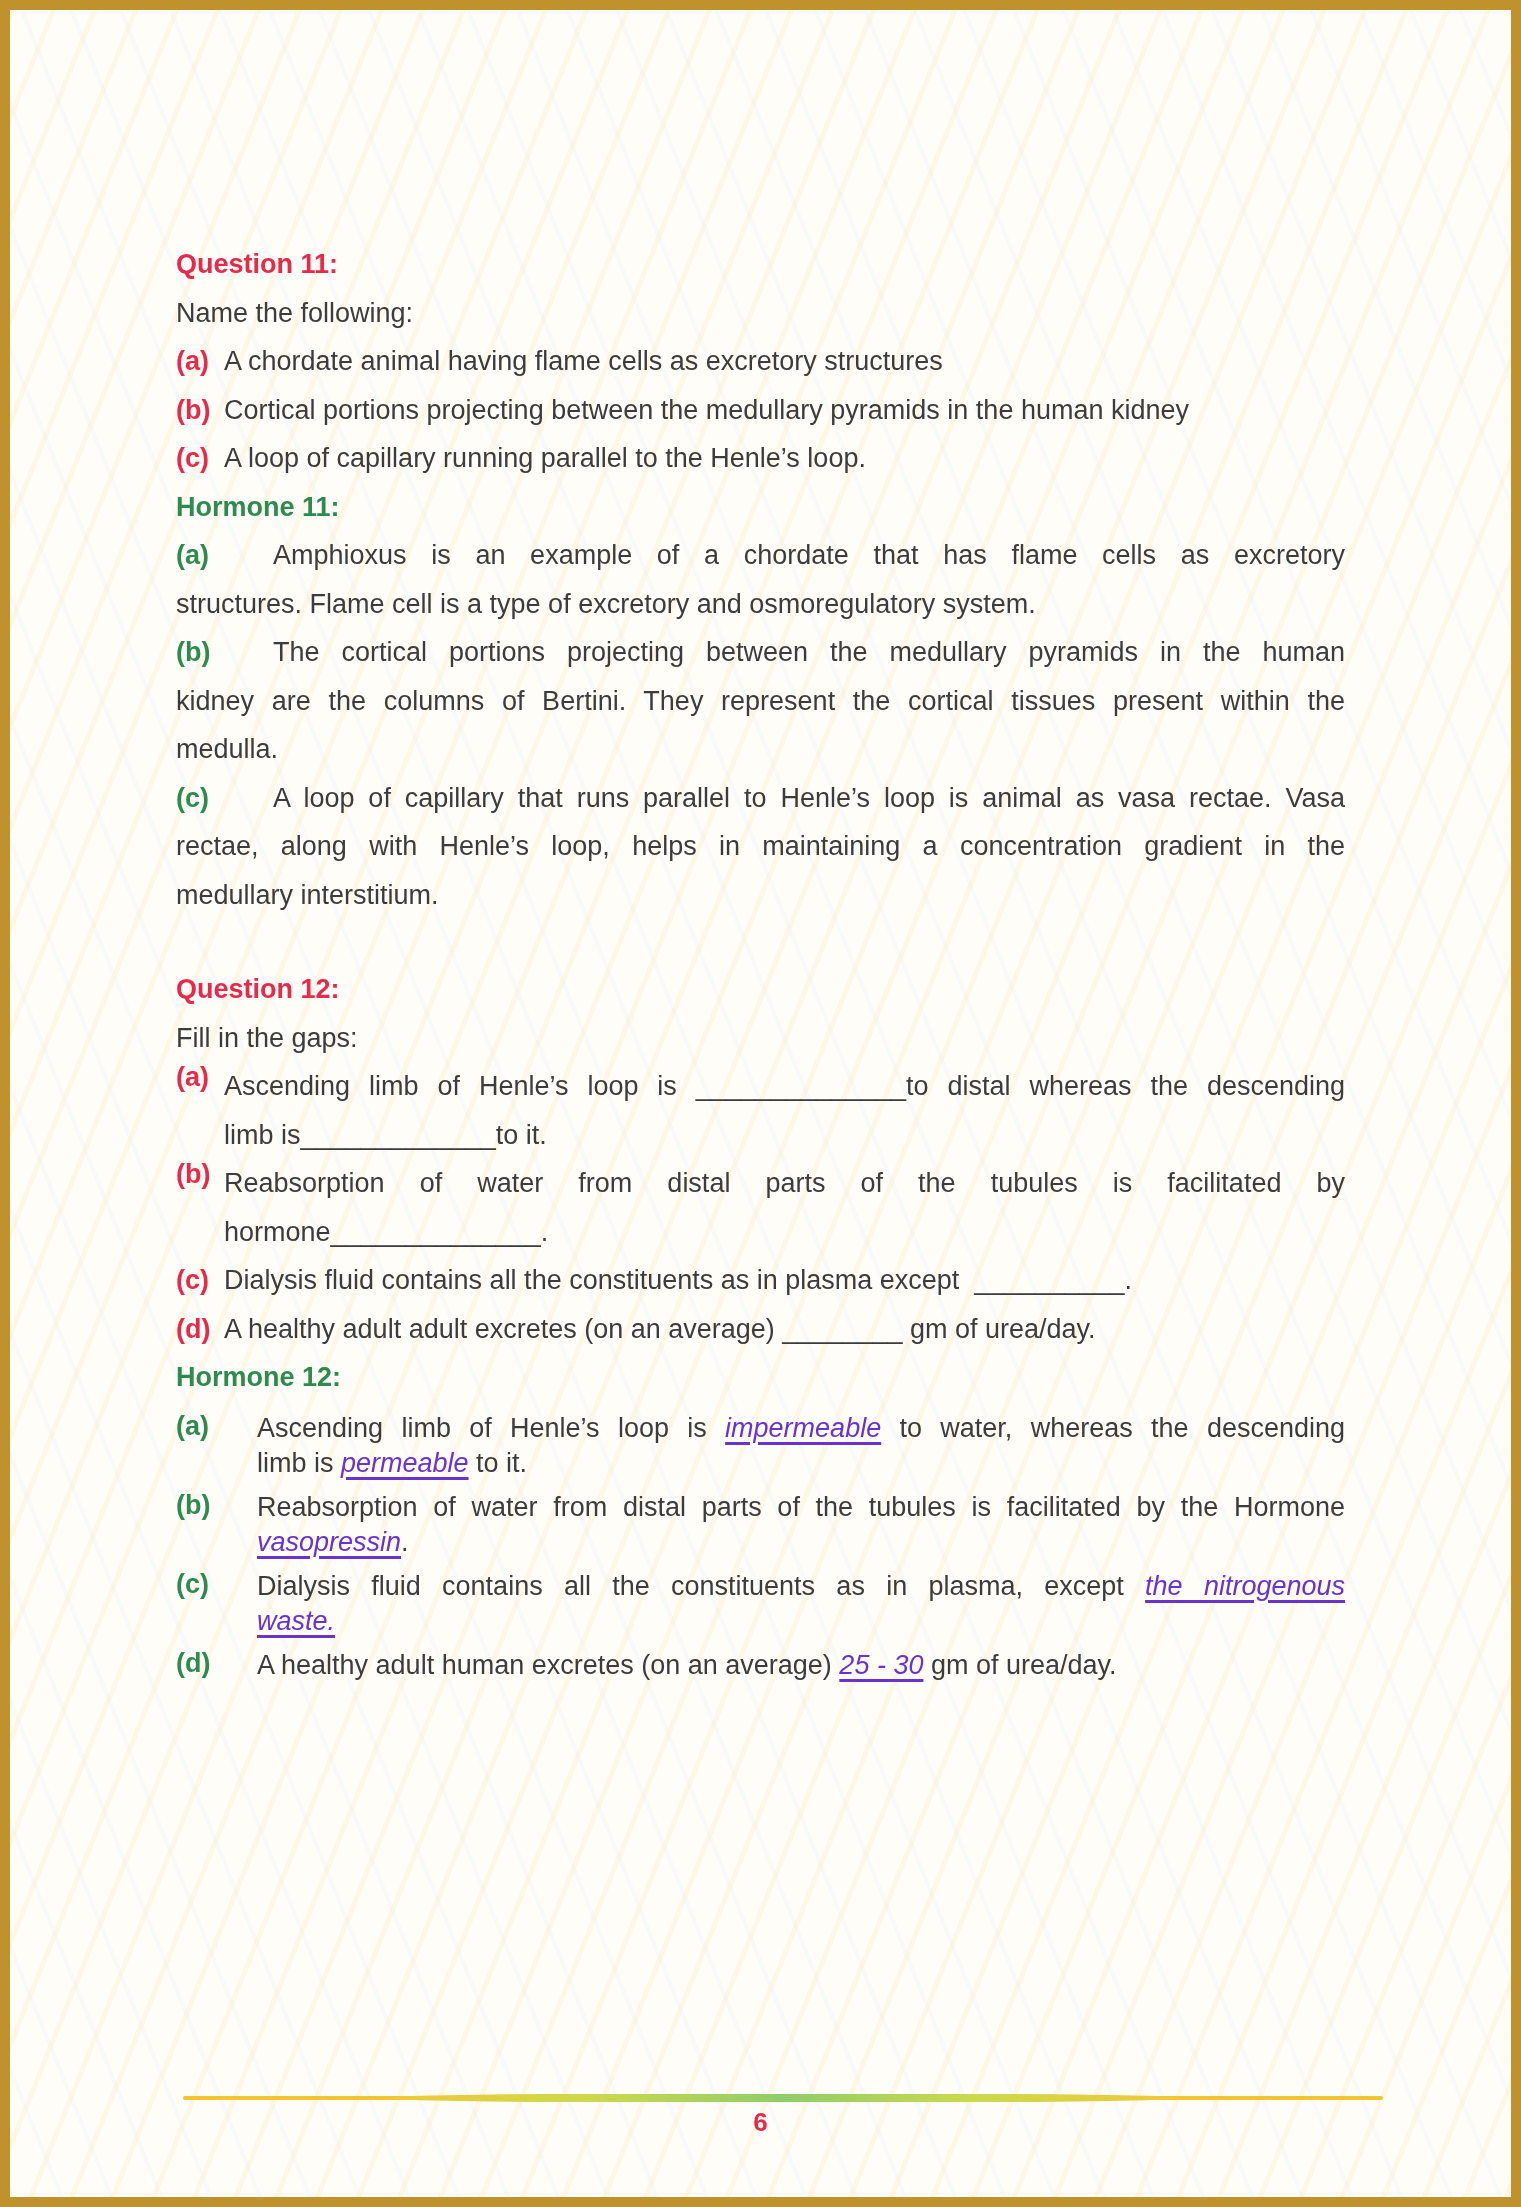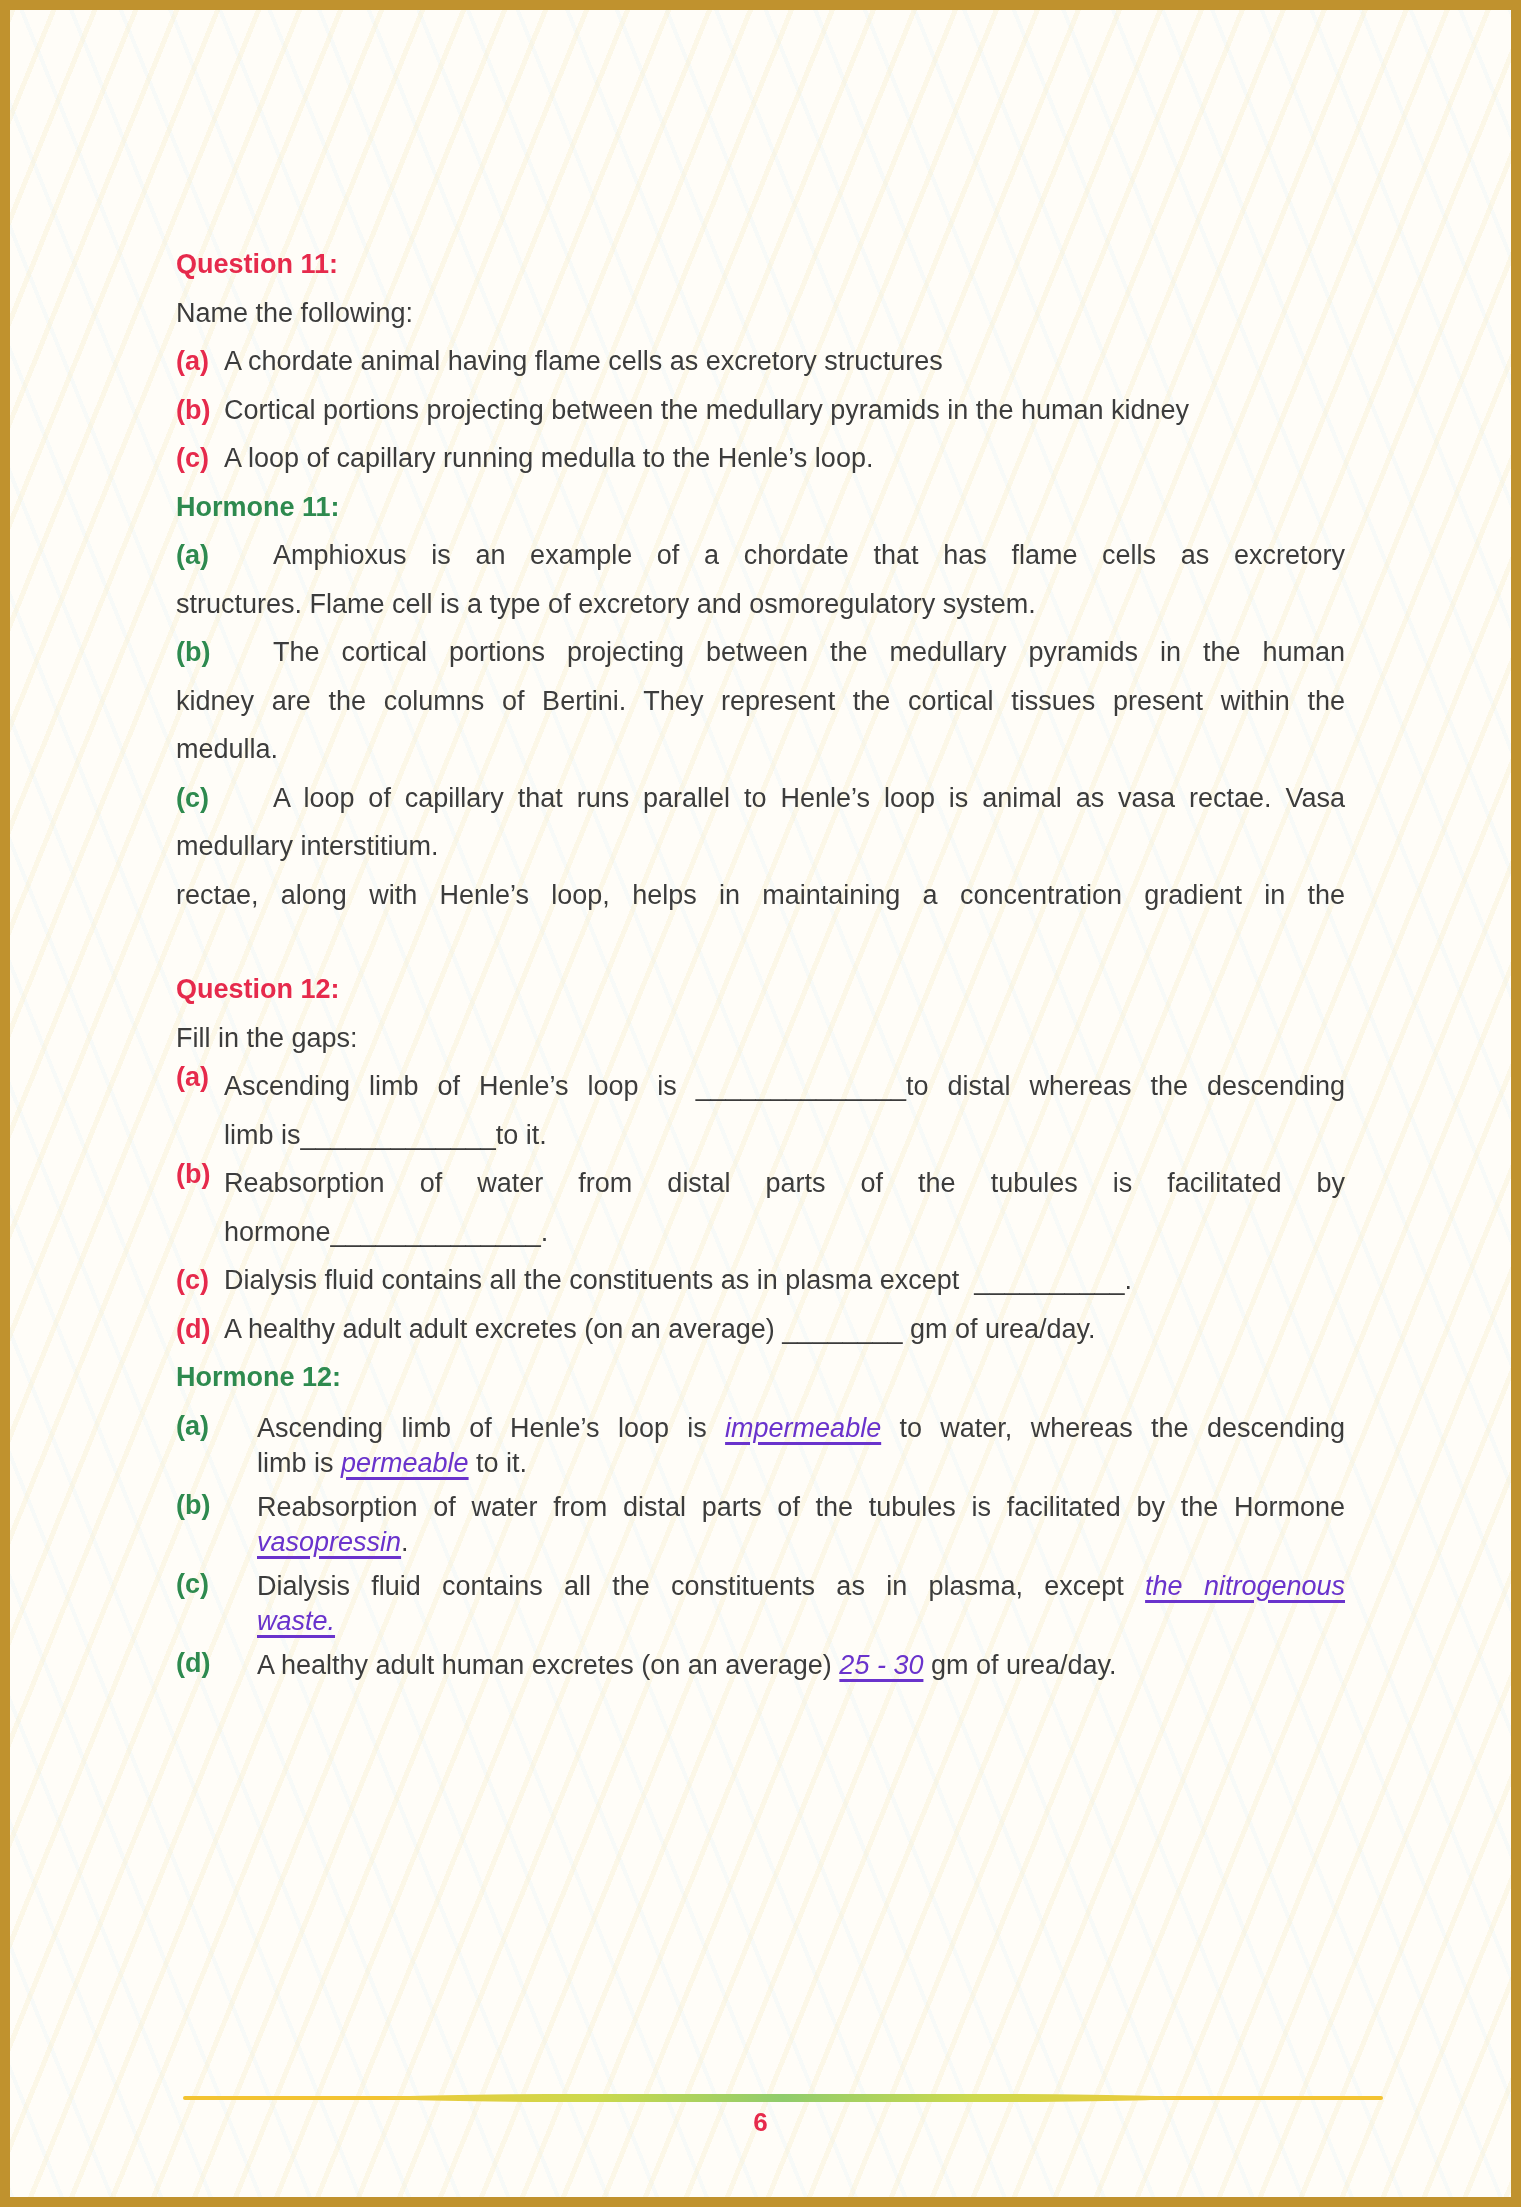--- a/index.html
+++ b/index.html
@@ -52,21 +52,21 @@
     <div class="line item">
       <span class="lbl red">(a)</span>
       <span>A chordate animal having flame cells as excretory structures</span>
     </div>
     <div class="line item">
       <span class="lbl red">(b)</span>
       <span>Cortical portions projecting between the medullary pyramids in the human kidney</span>
     </div>
     <div class="line item">
       <span class="lbl red">(c)</span>
-      <span>A loop of capillary running medulla to the Henle’s loop.</span>
+      <span>A loop of capillary running parallel to the Henle’s loop.</span>
     </div>
 
     <div class="line head green">Hormone 11:</div>
 
     <div class="line afirst just">
       <span class="lbl green">(a)</span>
       <span>Amphioxus is an example of a chordate that has flame cells as excretory</span>
     </div>
     <div class="line">structures. Flame cell is a type of excretory and osmoregulatory system.</div>
 
@@ -74,22 +74,22 @@
       <span class="lbl green">(b)</span>
       <span>The cortical portions projecting between the medullary pyramids in the human</span>
     </div>
     <div class="line just">kidney are the columns of Bertini. They represent the cortical tissues present within the</div>
     <div class="line">medulla.</div>
 
     <div class="line afirst just">
       <span class="lbl green">(c)</span>
       <span>A loop of capillary that runs parallel to Henle’s loop is animal as vasa rectae. Vasa</span>
     </div>
+    <div class="line just">rectae, along with Henle’s loop, helps in maintaining a concentration gradient in the</div>
     <div class="line">medullary interstitium.</div>
-    <div class="line just">rectae, along with Henle’s loop, helps in maintaining a concentration gradient in the</div>
 
     <div class="gap"></div>
 
     <div class="line head red">Question 12:</div>
     <div class="line">Fill in the gaps:</div>
 
     <div class="item">
       <span class="lbl red">(a)</span>
       <div class="line just">Ascending limb of Henle’s loop is ______________to distal whereas the descending</div>
       <div class="line">limb is_____________to it.</div>

